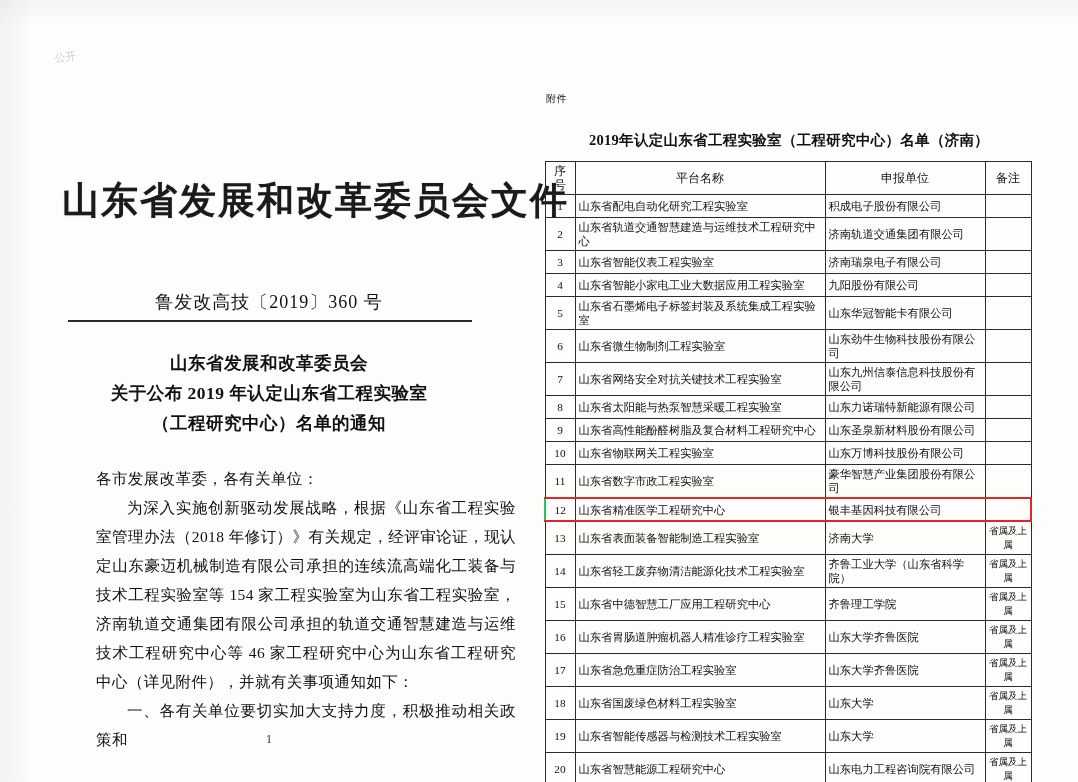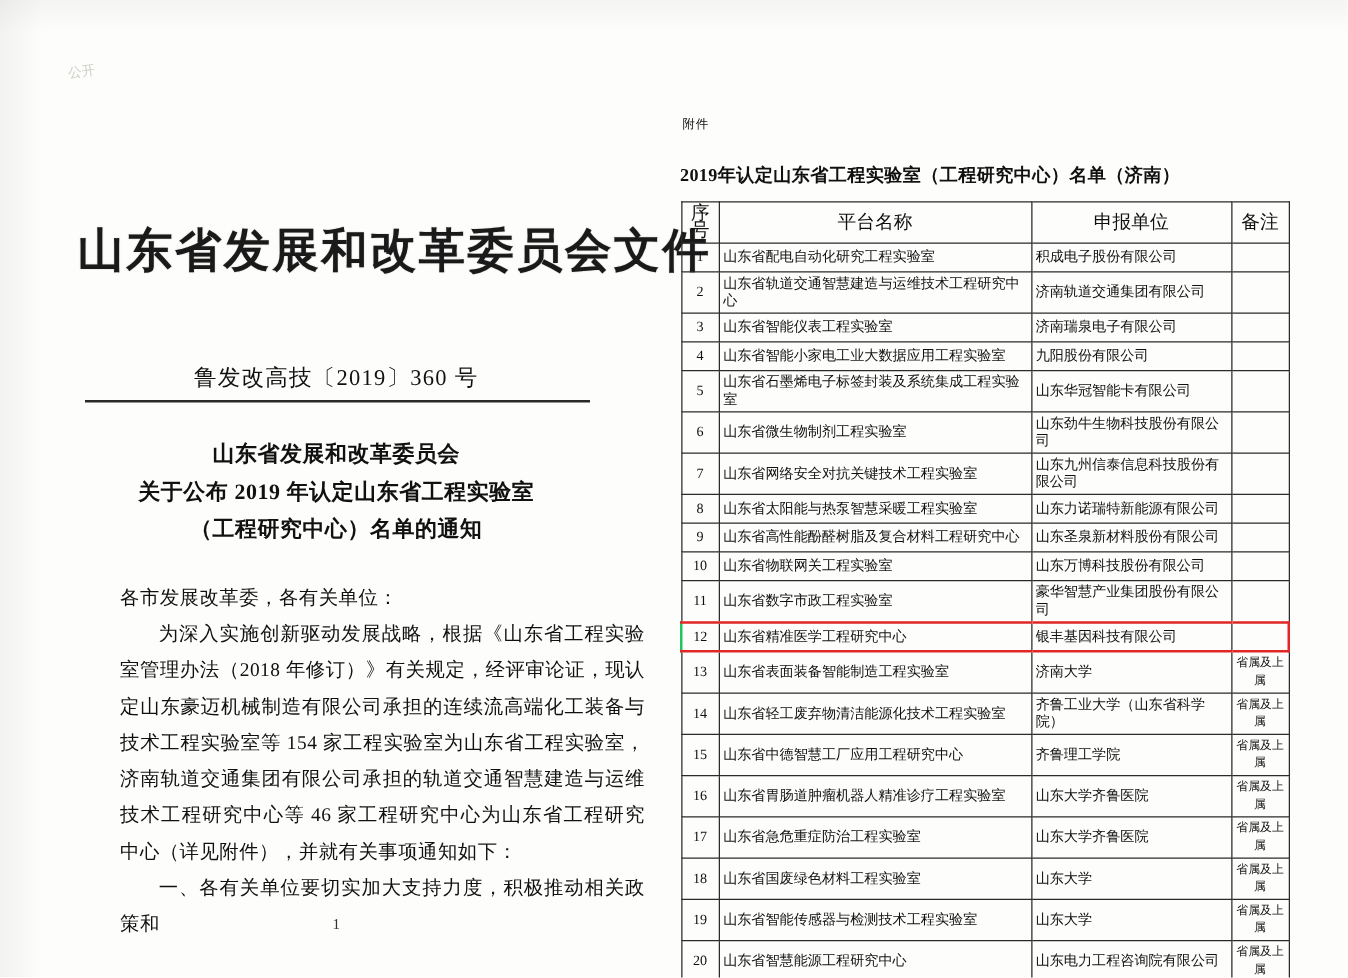--- a/index.html
+++ b/index.html
@@ -124,20 +124,21 @@
     top: 92px;
     width: 490px;
   }
   .attach-label {
     font-size: 10px;
     letter-spacing: 0.5px;
     margin-bottom: 12px;
     padding-left: 2px;
   }
   .table-title {
+    text-align: center;
     font-size: 14.5px;
     font-weight: bold;
     letter-spacing: 0.3px;
     margin-bottom: 11px;
     white-space: nowrap;
     margin-top: 25px;
   }
   table.list {
     border-collapse: collapse;
     width: 486px;
@@ -147,21 +148,21 @@
   }
   table.list th, table.list td {
     border: 1px solid #2b2b2b;
     padding: 2px 3px;
     line-height: 14px;
     vertical-align: middle;
   }
   table.list th {
     text-align: center;
     font-weight: normal;
-    font-size: 15px;
+    font-size: 12px;
     height: 19px;
   }
   td.idx { text-align: center; width: 30px; }
   td.name { text-align: left; padding-left: 4px; }
   td.org  { text-align: left; padding-left: 4px; }
   td.note { text-align: center; font-size: 9.5px; line-height: 11px; }
   col.c-idx  { width: 30px; }
   col.c-name { width: 250px; }
   col.c-org  { width: 160px; }
   col.c-note { width: 46px; }

